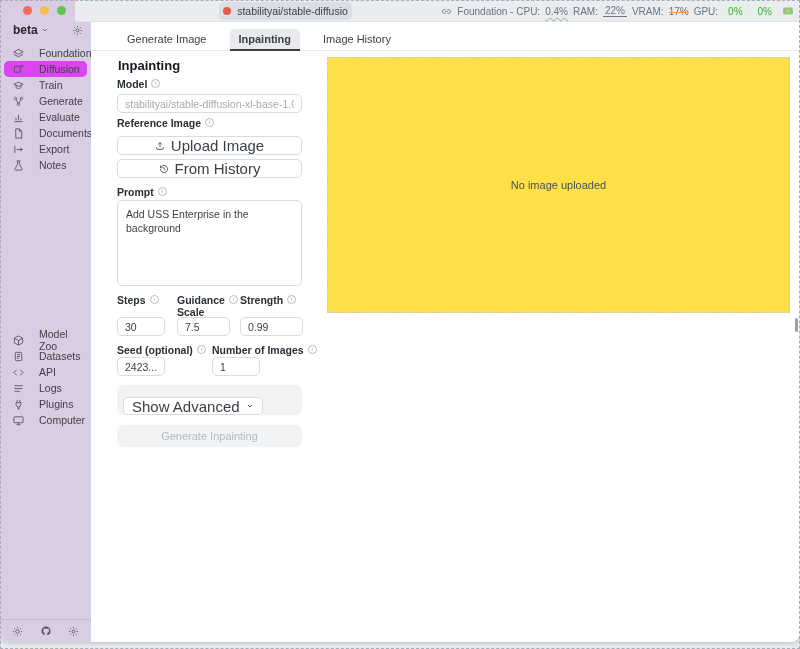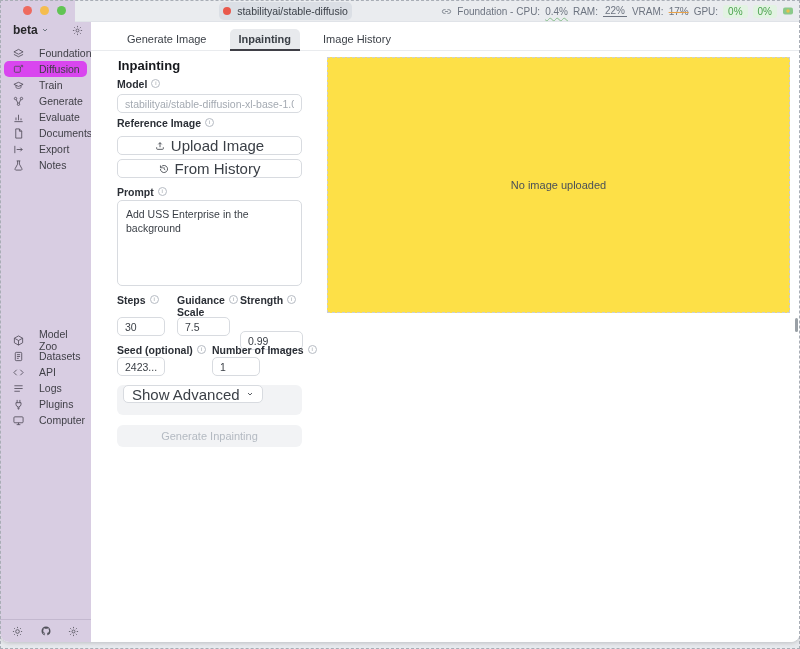--- a/index.html
+++ b/index.html
@@ -71,21 +71,21 @@
     color:#3a3f46; padding:0 7px; }
   .inp.disabled { color:#a4aab2; }
   .btn { position:absolute; display:flex; align-items:center; justify-content:center;
     gap:6px; background:#fff; border:1px solid #d8dbe0; border-radius:5px;
     font-size:15px; color:#3a3f46; cursor:default; }
   textarea.prompt { position:absolute; left:26px; top:178px; width:185px; height:86px;
     border:1px solid #d8dbe0; border-radius:5px; resize:none; padding:6px 8px;
     font-family:"Liberation Sans",sans-serif; font-size:10.5px; color:#3a3f46;
     line-height:1.35; }
   .adv-box { position:absolute; left:26px; top:363px; width:185px; height:30px;
-    background:#f2f3f5; border-radius:6px; display:flex; align-items:flex-start; padding-left:6px; }
+    background:#f2f3f5; border-radius:6px; display:flex; align-items:flex-end; padding-left:6px; }
   .adv-btn { position:static; height:18px; padding:0 8px; }
   .gen-btn { position:absolute; left:26px; top:403px; width:185px; height:22px;
     background:#f2f3f5; border:none; border-radius:6px; font-size:11px; color:#b4bac2;
     font-family:"Liberation Sans",sans-serif; }
   .preview { position:absolute; left:236px; top:35px; width:463px; height:256px;
     background:#fde047; border:1px dashed #c9cdd3; display:flex; align-items:center;
     justify-content:center; font-size:11px; color:#4a5058; }
   .scroll-thumb { position:absolute; right:2px; top:296px; width:3px; height:14px;
     background:#9aa0a6; border-radius:2px; }
   .chev { color:#6d7480; display:flex; }
@@ -316,21 +316,21 @@
     <div class="field-label" style="left:86px; top:273px; width:62px;">
       <span style="width:48px;">Guidance Scale</span>
         <span class="info"></span>
     </div>
     <div class="field-label" style="left:149px; top:273px;">
       <span>Strength</span>
         <span class="info"></span>
     </div>
     <input class="inp" style="left: 26px; top: 295px; width: 48px;" value="30">
     <input class="inp" style="left: 86px; top: 295px; width: 53px;" value="7.5">
-    <input class="inp" style="left: 149px; top: 295px; width: 63px; margin-top: 14px;" value="0.99">
+    <input class="inp" style="left: 149px; top: 295px; width: 63px;" value="0.99">
 
     <div class="field-label" style="left:26px; top:323px;">
       <span>Seed (optional)</span>
         <span class="info"></span>
     </div>
     <div class="field-label" style="left:121px; top:323px;">
       <span>Number of Images</span>
         <span class="info"></span>
     </div>
     <input class="inp" style="left: 26px; top: 335px; width: 48px;" value="2423...">

